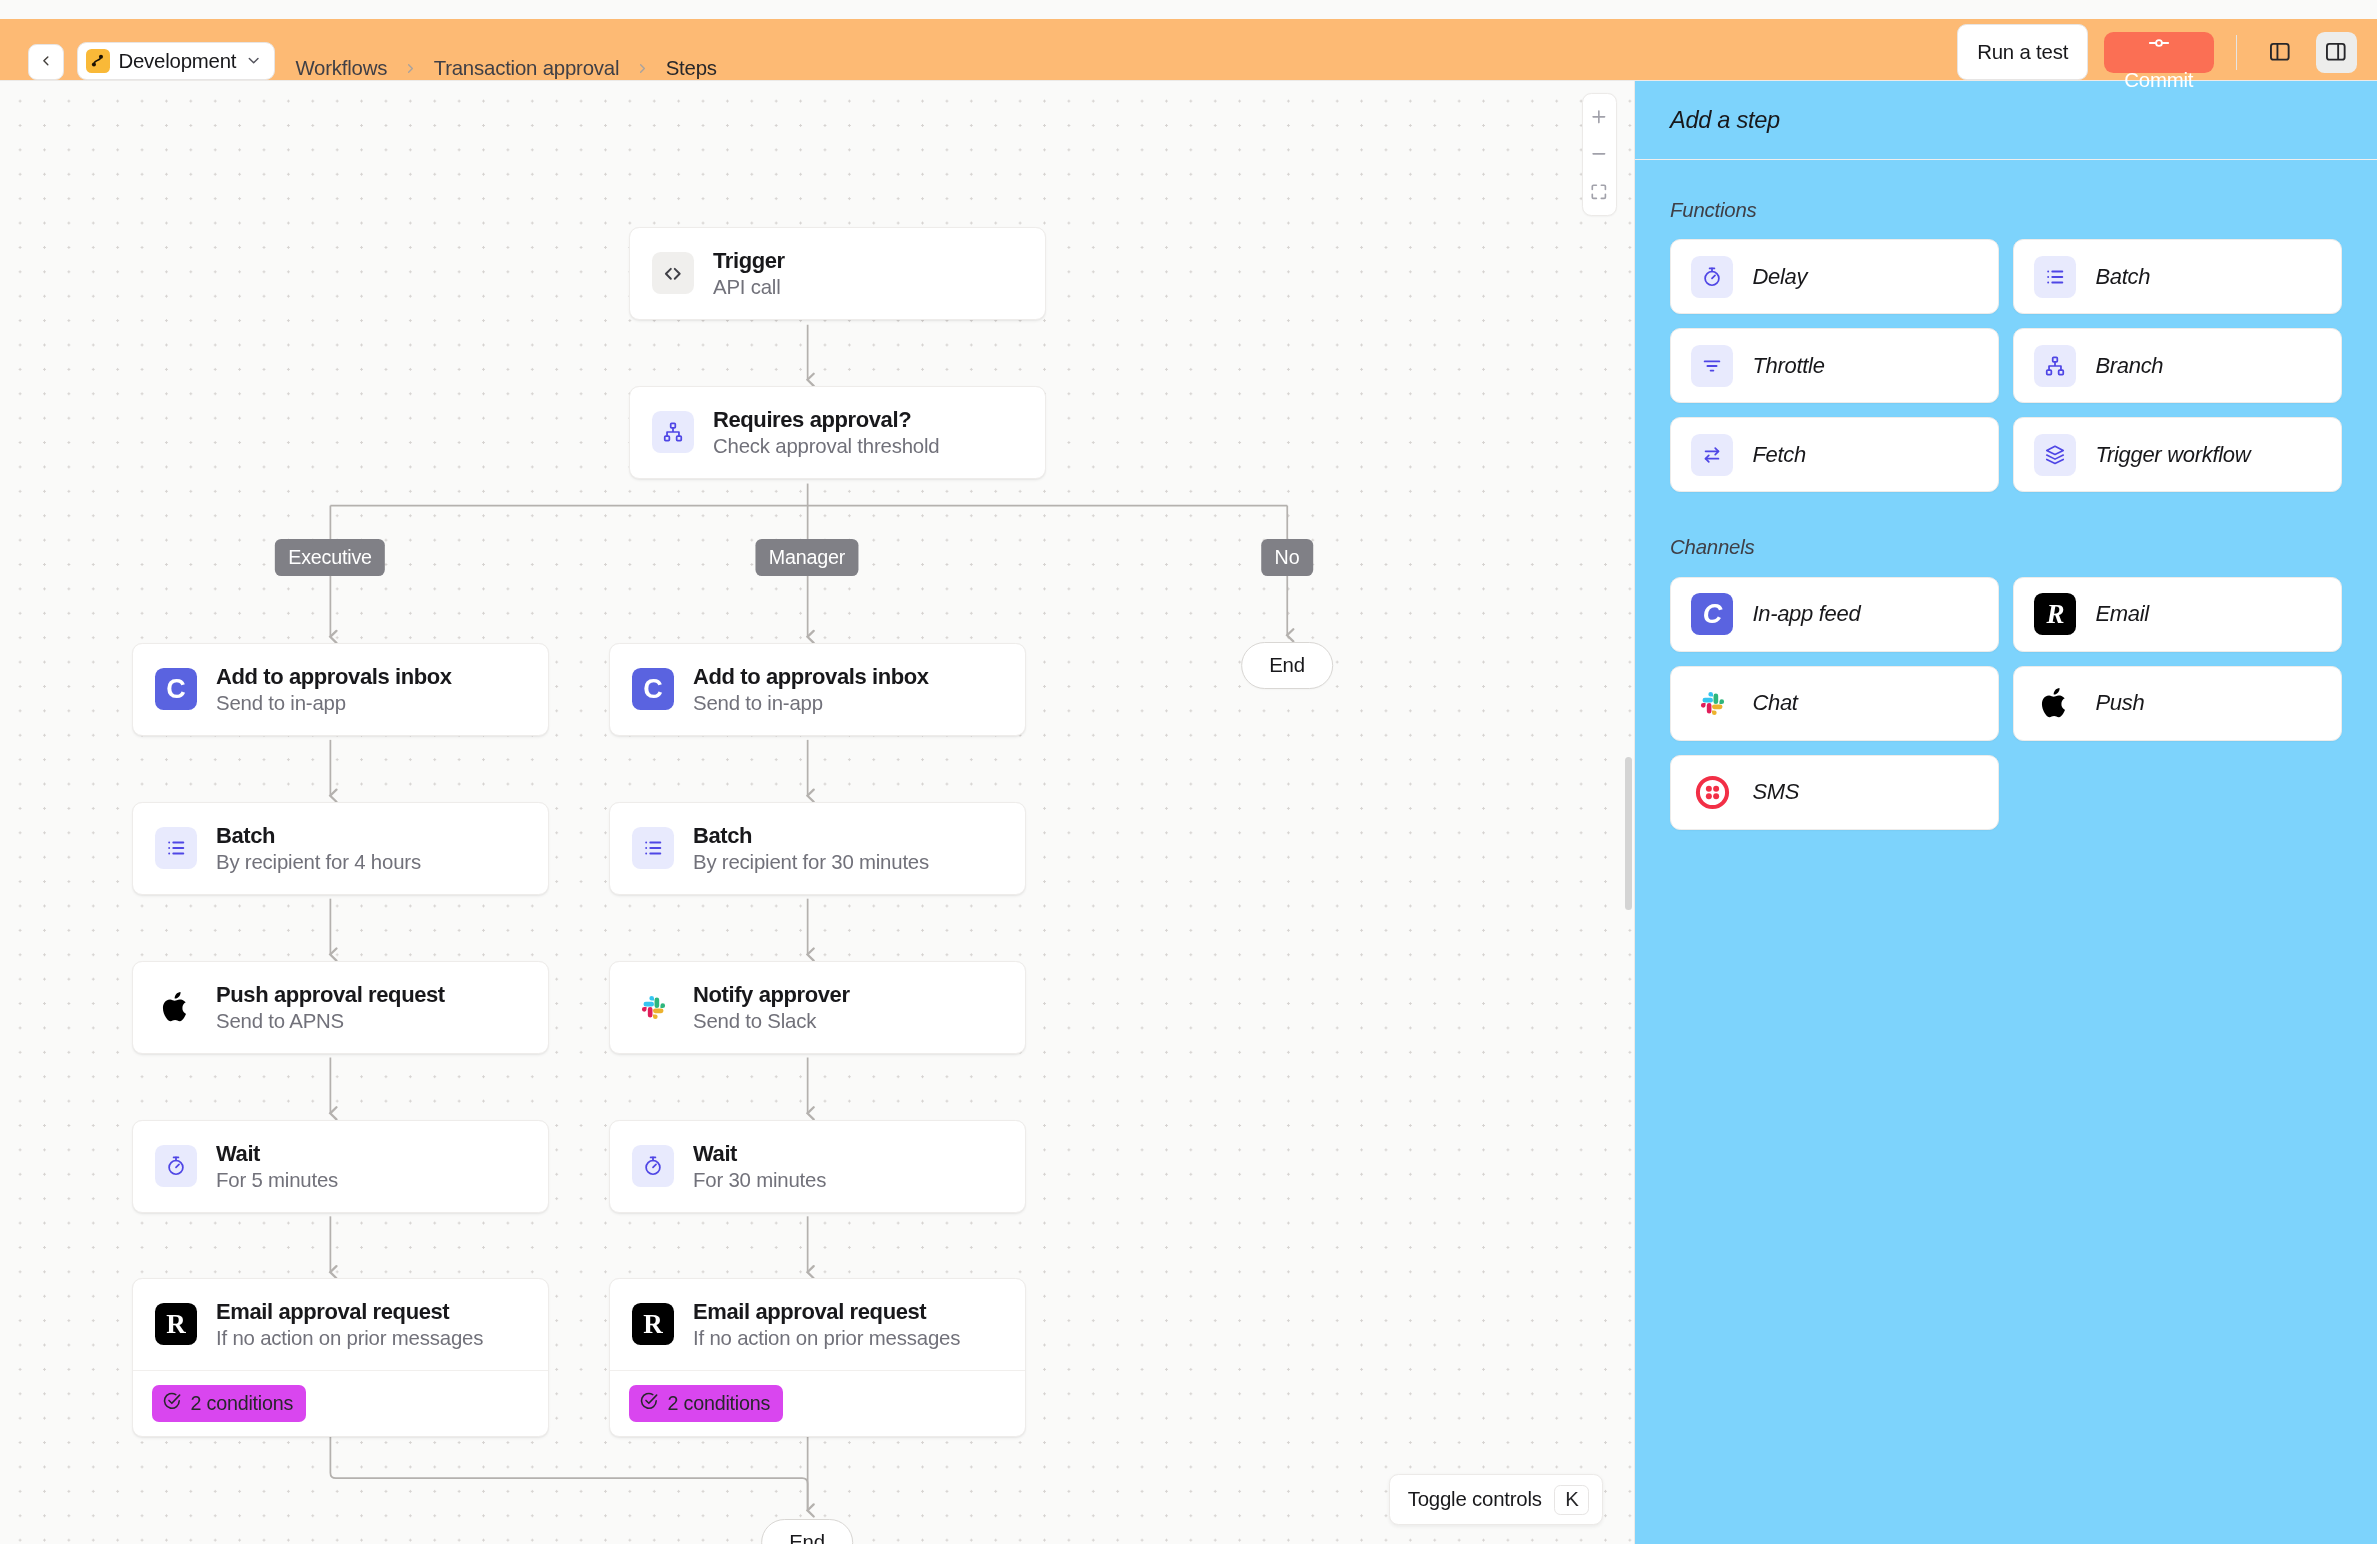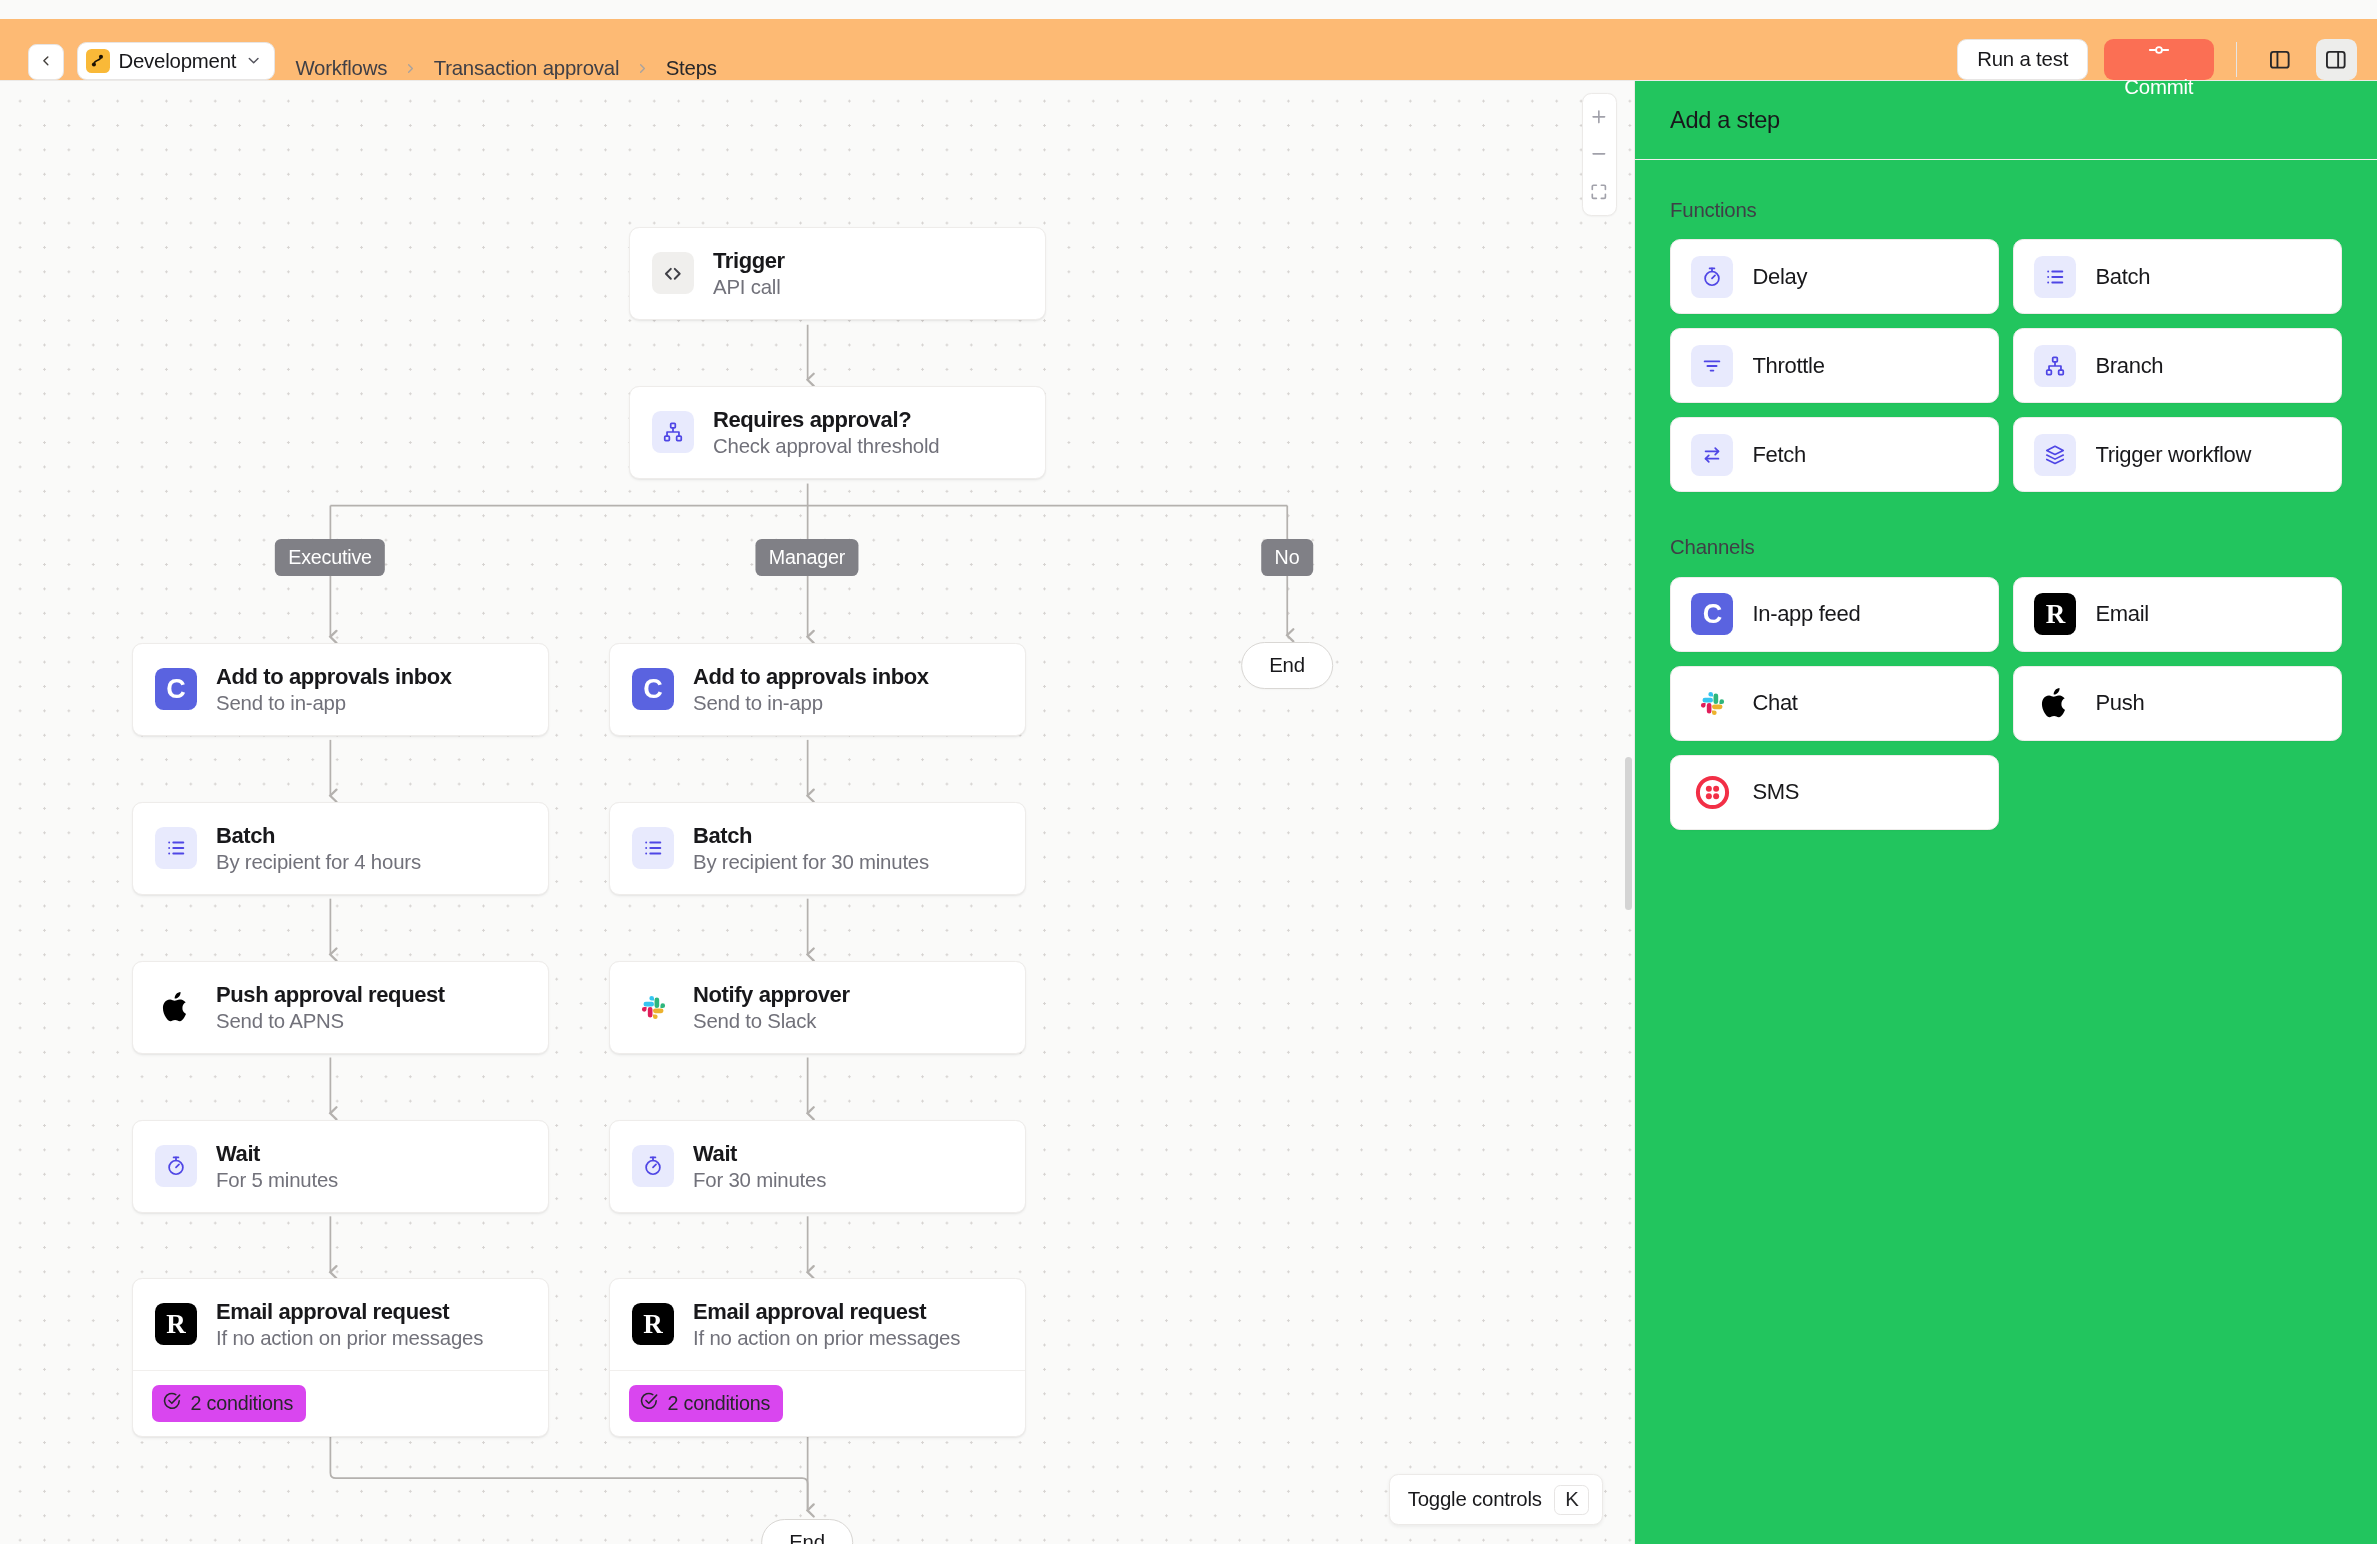--- a/index.html
+++ b/index.html
@@ -38,21 +38,21 @@
   .env-name { font-size: 20.4px; color: #18181b; font-weight: 400; white-space: nowrap; letter-spacing: -0.2px;}
   .chev { color: #52525b; display:flex; }
 
   .crumbs { display: flex; align-items: center; margin-left: 20.4px; gap: 15.7px; }
   .crumb { font-size: 20.4px; color: #27272a; white-space: nowrap; letter-spacing: -0.2px;}
   .crumb.dim { color: #3f3f46; }
   .crumb-sep { color: #a8a29e; display:flex; align-items:center; }
 
   .header-right { margin-left: auto; display: flex; align-items: center; gap: 15.7px; }
   .btn-run {
-    height: 41px; padding: 0 19px; background: #fff;
+    height: 56px; padding: 0 19px; background: #fff;
     border: 1.3px solid #e7e5e4; border-radius: 9.4px;
     font-size: 20.4px; color: #18181b; white-space: nowrap; letter-spacing:-0.2px;
     display: flex; align-items: center;
   }
   .btn-commit {
     height: 41px; padding: 0 20.4px; border-radius: 9.4px;
     border: none; color: #fff; font-size: 20.4px; white-space: nowrap;
     display: flex; align-items: center; gap: 10.2px; letter-spacing:-0.2px;flex-direction:column;
   }
   .hdr-div { width: 1.3px; height: 35px; background: #e7e5e4; margin: 0 6.3px; }
@@ -135,23 +135,23 @@
     border: 1.1px solid #e7e5e4; border-radius: 6.3px; min-width: 35px;
     padding: 2.4px 7.9px; text-align: center; font-size: 20.4px; color: #27272a; background:#fff;
   }
   .canvas-scroll {
     position: absolute; right: 2.4px; top: 676px; width: 7px; height: 153px;
     background: #d4d4d4; border-radius: 4.7px; z-index: 7;
   }
 
   
   .panel {
-    flex: 0 0 743px; width: 743px; background: #22c55e;
+    flex: 0 0 743px; width: 743px; background: #7dd3fc;
     border-left: 1.3px solid #eceae8; border-top: 1.3px solid #eceae8;
-    display: flex; flex-direction: column; overflow: hidden;
+    display: flex; flex-direction: column; overflow: hidden; font-style: italic;
   }
   .panel-head {
     height: 79px; flex: 0 0 79px; display: flex; align-items: center;
     padding: 0 35px; border-bottom: 1.3px solid #f1efed;
   }
   .panel-title { font-size: 23.6px; color: #18181b; letter-spacing: -0.3px; }
   .panel-body { padding: 39px 35px 0 35px; }
   .sec-label { font-size: 20.4px; color: #3f3f46; letter-spacing: -0.2px; margin-bottom: 17.3px; }
   .grid2 { display: grid; grid-template-columns: 1fr 1fr; gap: 14px; }
   .opt-card {

